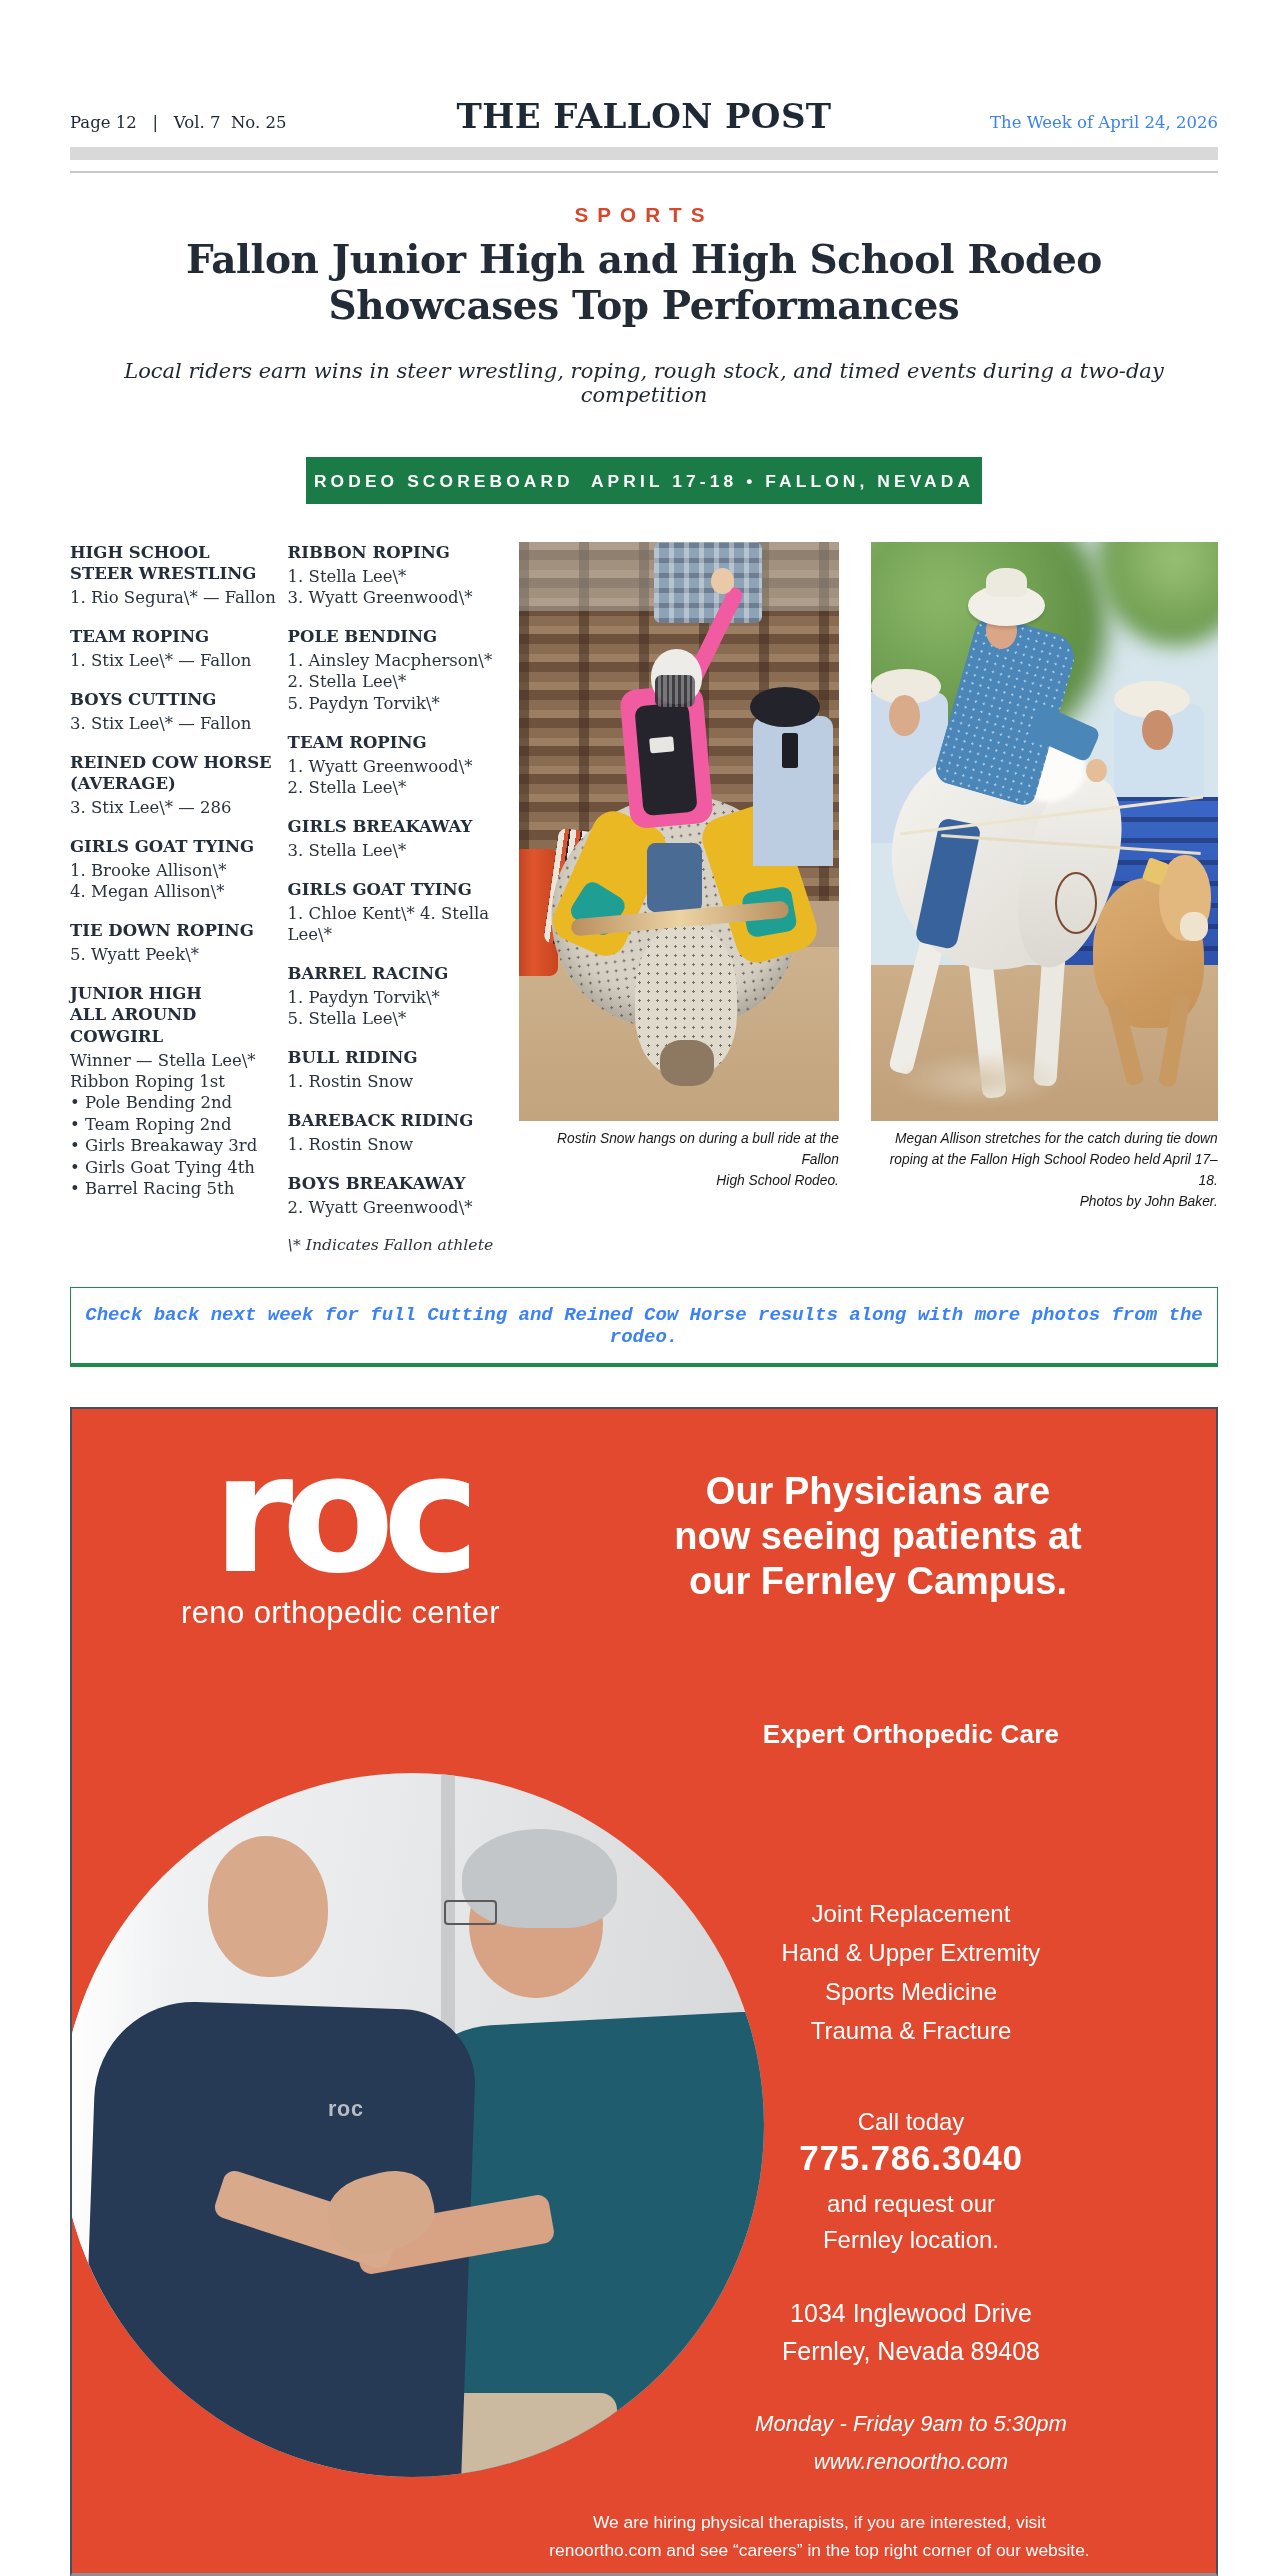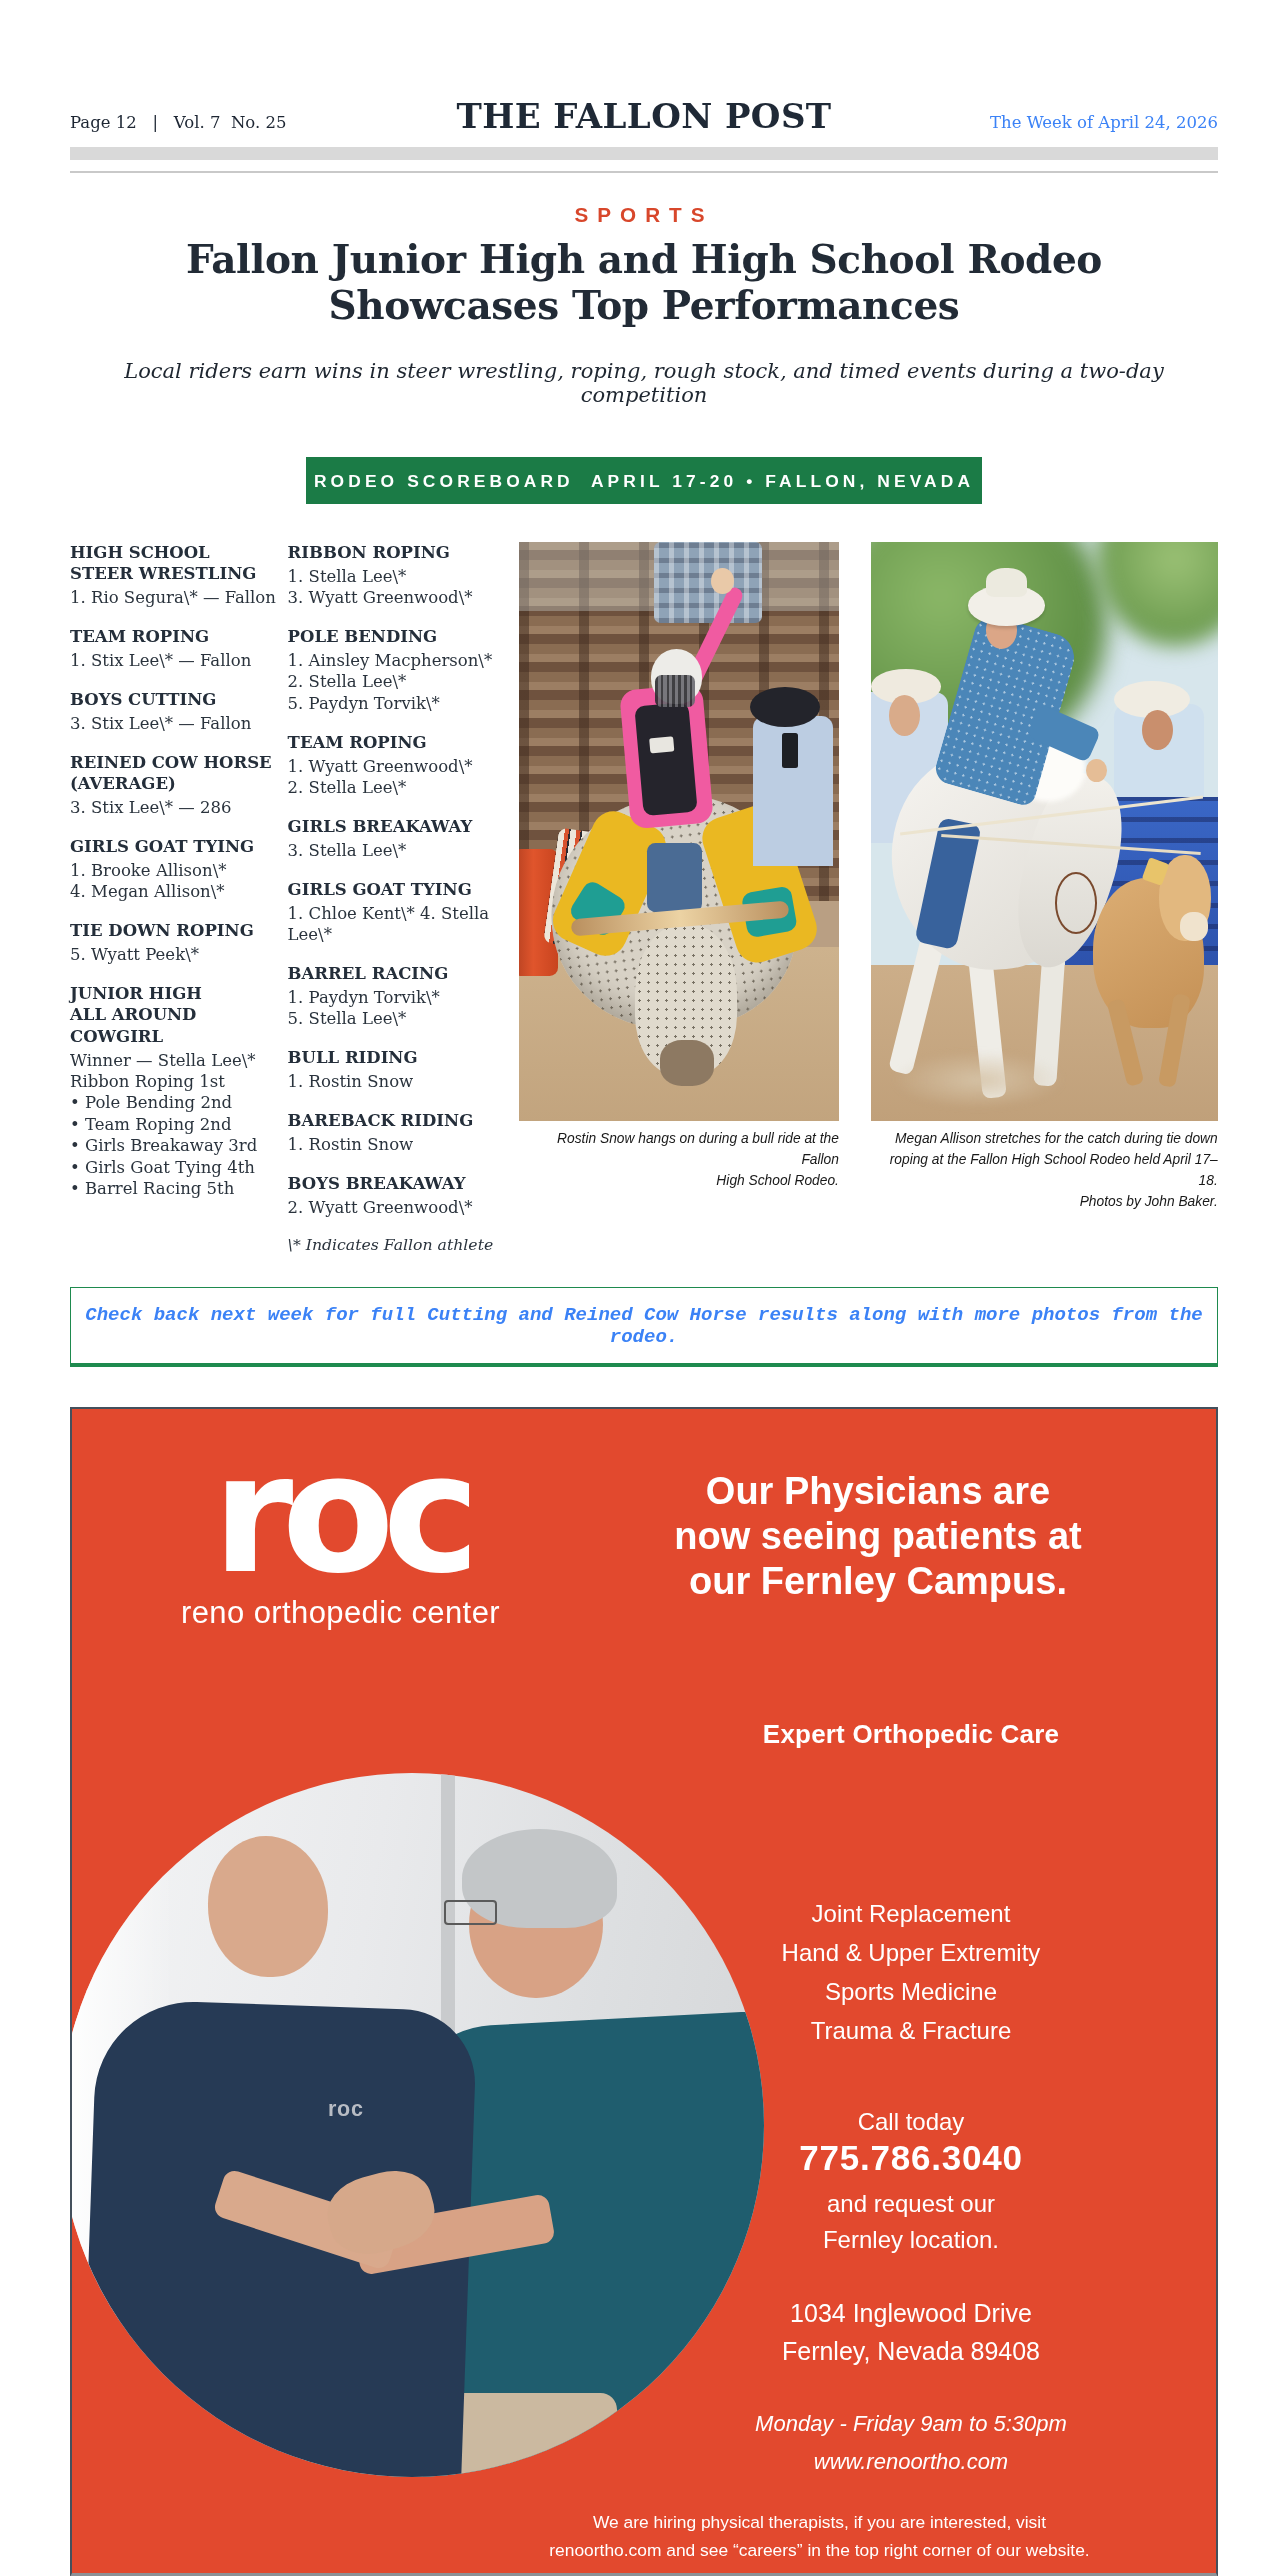--- a/index.html
+++ b/index.html
@@ -191,21 +191,21 @@
   </div>
   <div class="rule-thick"></div>
   <div class="rule-thin"></div>
 
   <div class="sports-label">SPORTS</div>
   <h1 class="headline preline" style="margin:10px 0 0">Fallon Junior High and High School Rodeo
 Showcases Top Performances</h1>
   <div class="subtitle">Local riders earn wins in steer wrestling, roping, rough stock, and timed events during a two-day competition</div>
 
   <div class="banner">
-    <span>RODEO SCOREBOARD  APRIL 17-20 • FALLON, NEVADA</span>
+    <span>RODEO SCOREBOARD  APRIL 17-18 • FALLON, NEVADA</span>
   </div>
 
   <section class="scoreboard">
     <div class="sb-col1">
       <div>
           <div class="event">
             <div class="event-title">HIGH SCHOOL
 STEER WRESTLING</div>
             <div class="event-entries">1. Rio Segura\* — Fallon</div>
           </div>

